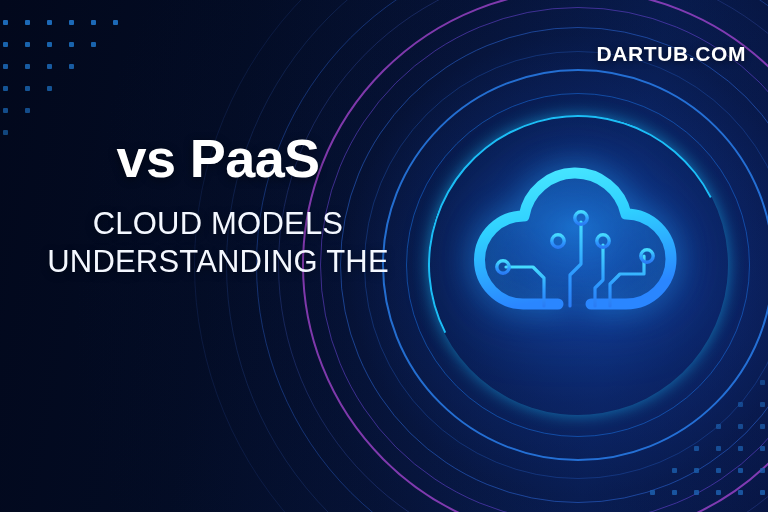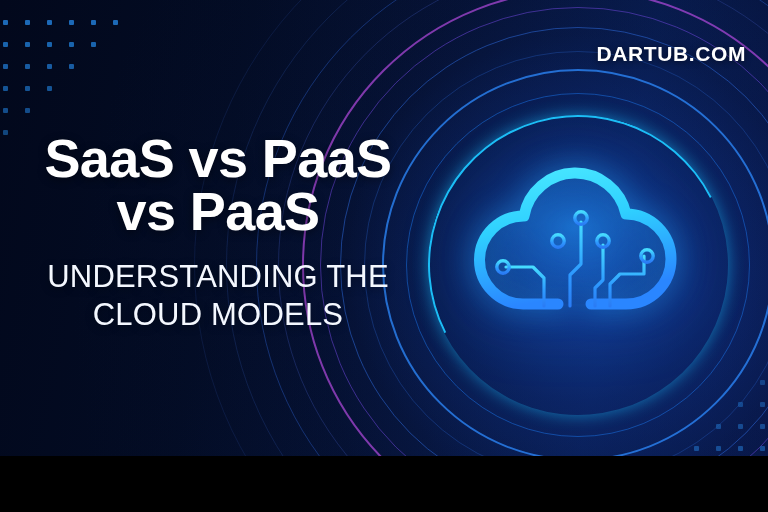--- a/index.html
+++ b/index.html
@@ -3,21 +3,21 @@
 <meta charset="utf-8">
 <style>
   * { margin:0; padding:0; box-sizing:border-box; }
   html,body { background:#000; }
   body {
     width:768px; height:512px; overflow:hidden;
     font-family:"Liberation Sans", sans-serif;
   }
 
   #banner {
-    position:relative; width:768px; height:456px; overflow:hidden;
+    position:relative; width:768px; height:512px; overflow:hidden;
     background:
       radial-gradient(circle 330px at 578px 265px, rgba(24,86,200,0.55) 0%, rgba(14,48,130,0.30) 42%, rgba(6,20,62,0.10) 70%, rgba(0,0,0,0) 100%),
       radial-gradient(circle 620px at 690px 300px, rgba(18,50,140,0.45) 0%, rgba(8,22,70,0.12) 60%, rgba(0,0,0,0) 100%),
       linear-gradient(100deg, #02081c 0%, #030c24 30%, #061336 58%, #071a48 78%, #050f33 100%);
   }
 
   
   .rings { position:absolute; inset:0; }
   .ring {
     position:absolute; border-radius:50%;
@@ -198,22 +198,21 @@
         <path d="M110,176 L110,244"></path>
         <path d="M122,176 L122,240"></path>
         <path d="M147,176 L147,238"></path>
         <path d="M162,176 L162,230"></path>
       </g>
     </svg>
   </div>
 
   <div id="textblock">
     <div id="title">
-      <span class="tl">SaaS vs PaaS</span>
       <span class="tl">vs PaaS</span>
     </div>
     <div id="subtitle">
+      <span class="sl">CLOUD MODELS</span>
       <span class="sl">UNDERSTANDING THE</span>
-      <span class="sl">CLOUD MODELS</span>
     </div>
   </div>
 
 </div>
 
 </body></html>

